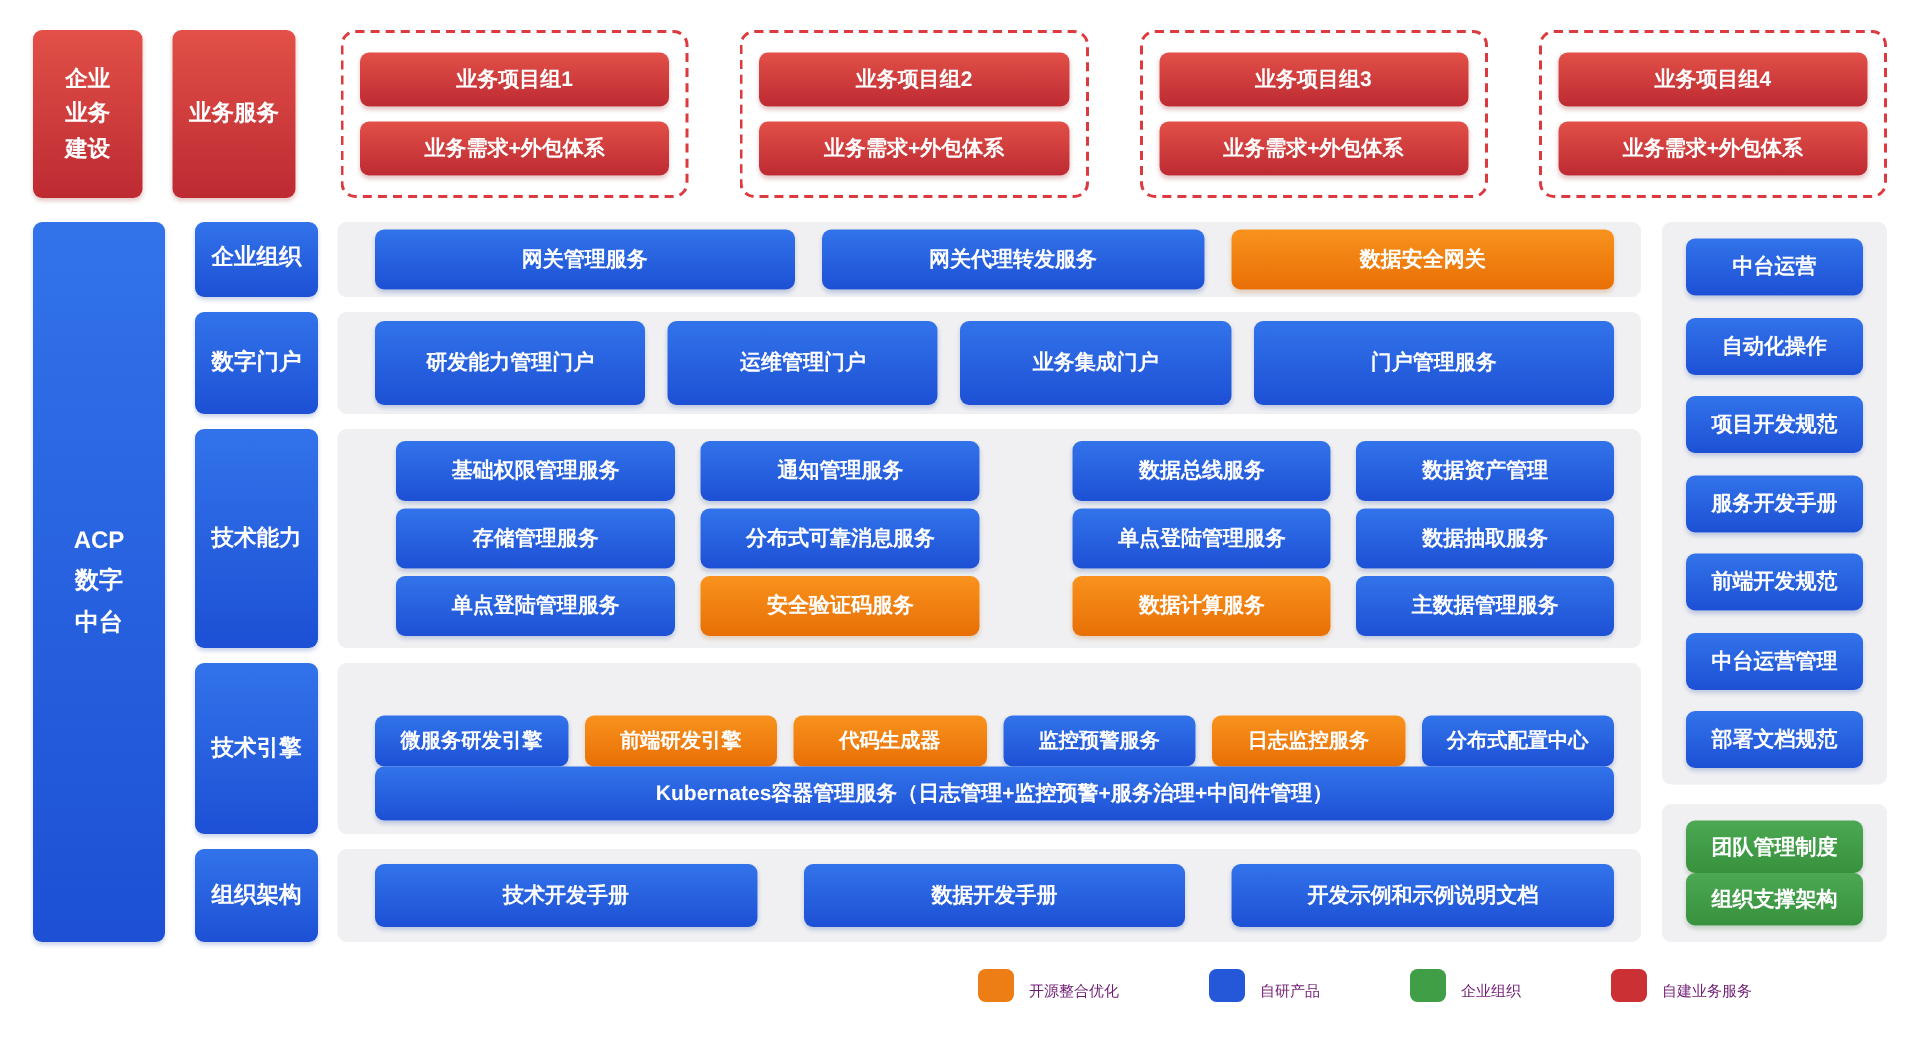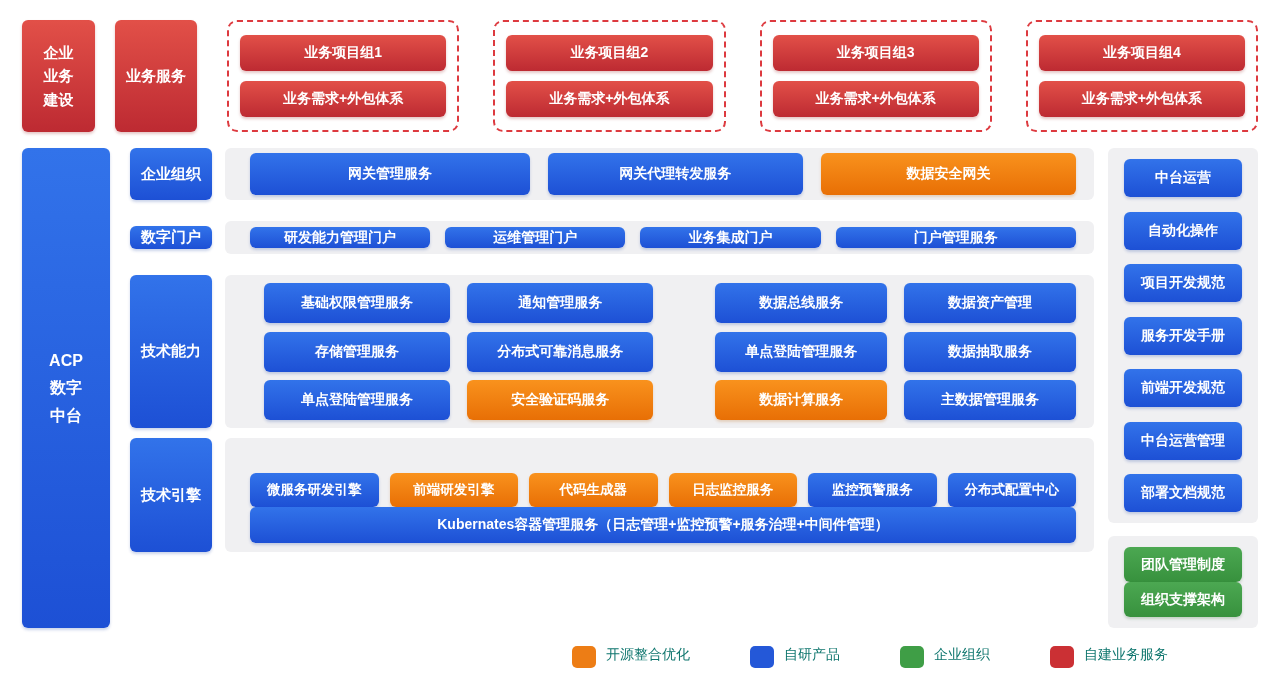--- a/index.html
+++ b/index.html
@@ -29,21 +29,21 @@
   .col-platform { width:88px; margin-right:20px; font-size:16px; line-height:1.7; }
   .col-rows { flex:1; display:flex; flex-direction:column; gap:10px; margin-right:14px; }
   .section { display:flex; gap:13px; }
   .section-header { width:82px; flex:0 0 82px; font-size:15px; }
   .panel { flex:1; background:#f0f0f2; border-radius:6px; }
 
   .sec-gateway { height:52px; }
   .gw-panel { display:flex; gap:18px; padding:5px 18px 5px 25px; }
   .gw-panel .btn:nth-child(1){flex:1.1;} .gw-panel .btn{flex:1;}
 
-  .sec-portal { height:55px;align-items:center; }
+  .sec-portal { height:72px; }
   .portal-panel { display:flex; gap:15px; padding:6px 18px 6px 25px; }
   .portal-panel .btn { flex:1; }
   .portal-panel .btn:last-child { flex:1.35; }
 
   .sec-capability { height:153px; }
   .cap-panel { display:flex; flex-direction:column; justify-content:space-between; padding:8px 18px 8px 25px; }
   .cap-row { display:flex; gap:48px; height:40px; }
   .cap-row .half { flex:1; display:flex; gap:17px;padding-left:14px; }
   .cap-row .half:first-child { flex:1.08; }
   .cap-row .btn { flex:1; }
@@ -63,21 +63,21 @@
   .right-panel { background:#f0f0f2; border-radius:6px; padding:11px 16px; height:375px;
     display:flex; flex-direction:column; justify-content:space-between; }
   .right-panel .btn { height:38px; }
   .right-green-panel { background:#f0f0f2; border-radius:6px; padding:11px 16px; height:92px;
     display:flex; flex-direction:column; justify-content:space-between; }
   .right-green-panel .btn { height:42px; }
 
   
   .legend { display:flex; justify-content:flex-end; align-items:center; gap:60px;
     padding:18px 90px 0 0; }
-  .legend-item { display:flex; align-items:flex-start; gap:10px; font-size:14px; color:#0f766e; }
+  .legend-item { display:flex; align-items:flex-end; gap:10px; font-size:10px; color:#701a75; }
   .swatch { width:24px; height:22px; border-radius:5px; }
 </style>
 </head>
 <body>
 
 <div class="canvas">
 
   <div class="top-band">
     <div class="btn red block-build multiline">企业
 业务
@@ -166,28 +166,36 @@
         </div>
       </div>
 
       <div class="section sec-engine">
         <div class="btn blue section-header">技术引擎</div>
         <div class="panel engine-panel">
           <div class="engine-row">
             <div class="btn blue">微服务研发引擎</div>
             <div class="btn orange">前端研发引擎</div>
             <div class="btn orange">代码生成器</div>
+            <div class="btn blue">监控预警服务</div>
             <div class="btn orange">日志监控服务</div>
-            <div class="btn blue">监控预警服务</div>
             <div class="btn blue">分布式配置中心</div>
           </div>
           <div class="btn blue k8s">Kubernates容器管理服务（日志管理+监控预警+服务治理+中间件管理）</div>
         </div>
       </div>
 
+      <div class="section sec-org">
+        <div class="btn blue section-header">组织架构</div>
+        <div class="panel org-panel">
+          <div class="btn blue">技术开发手册</div>
+          <div class="btn blue">数据开发手册</div>
+          <div class="btn blue">开发示例和示例说明文档</div>
+        </div>
+      </div>
 
     </div>
 
     <div class="col-right">
       <div class="right-panel">
         <div class="btn blue">中台运营</div>
         <div class="btn blue">自动化操作</div>
         <div class="btn blue">项目开发规范</div>
         <div class="btn blue">服务开发手册</div>
         <div class="btn blue">前端开发规范</div>

